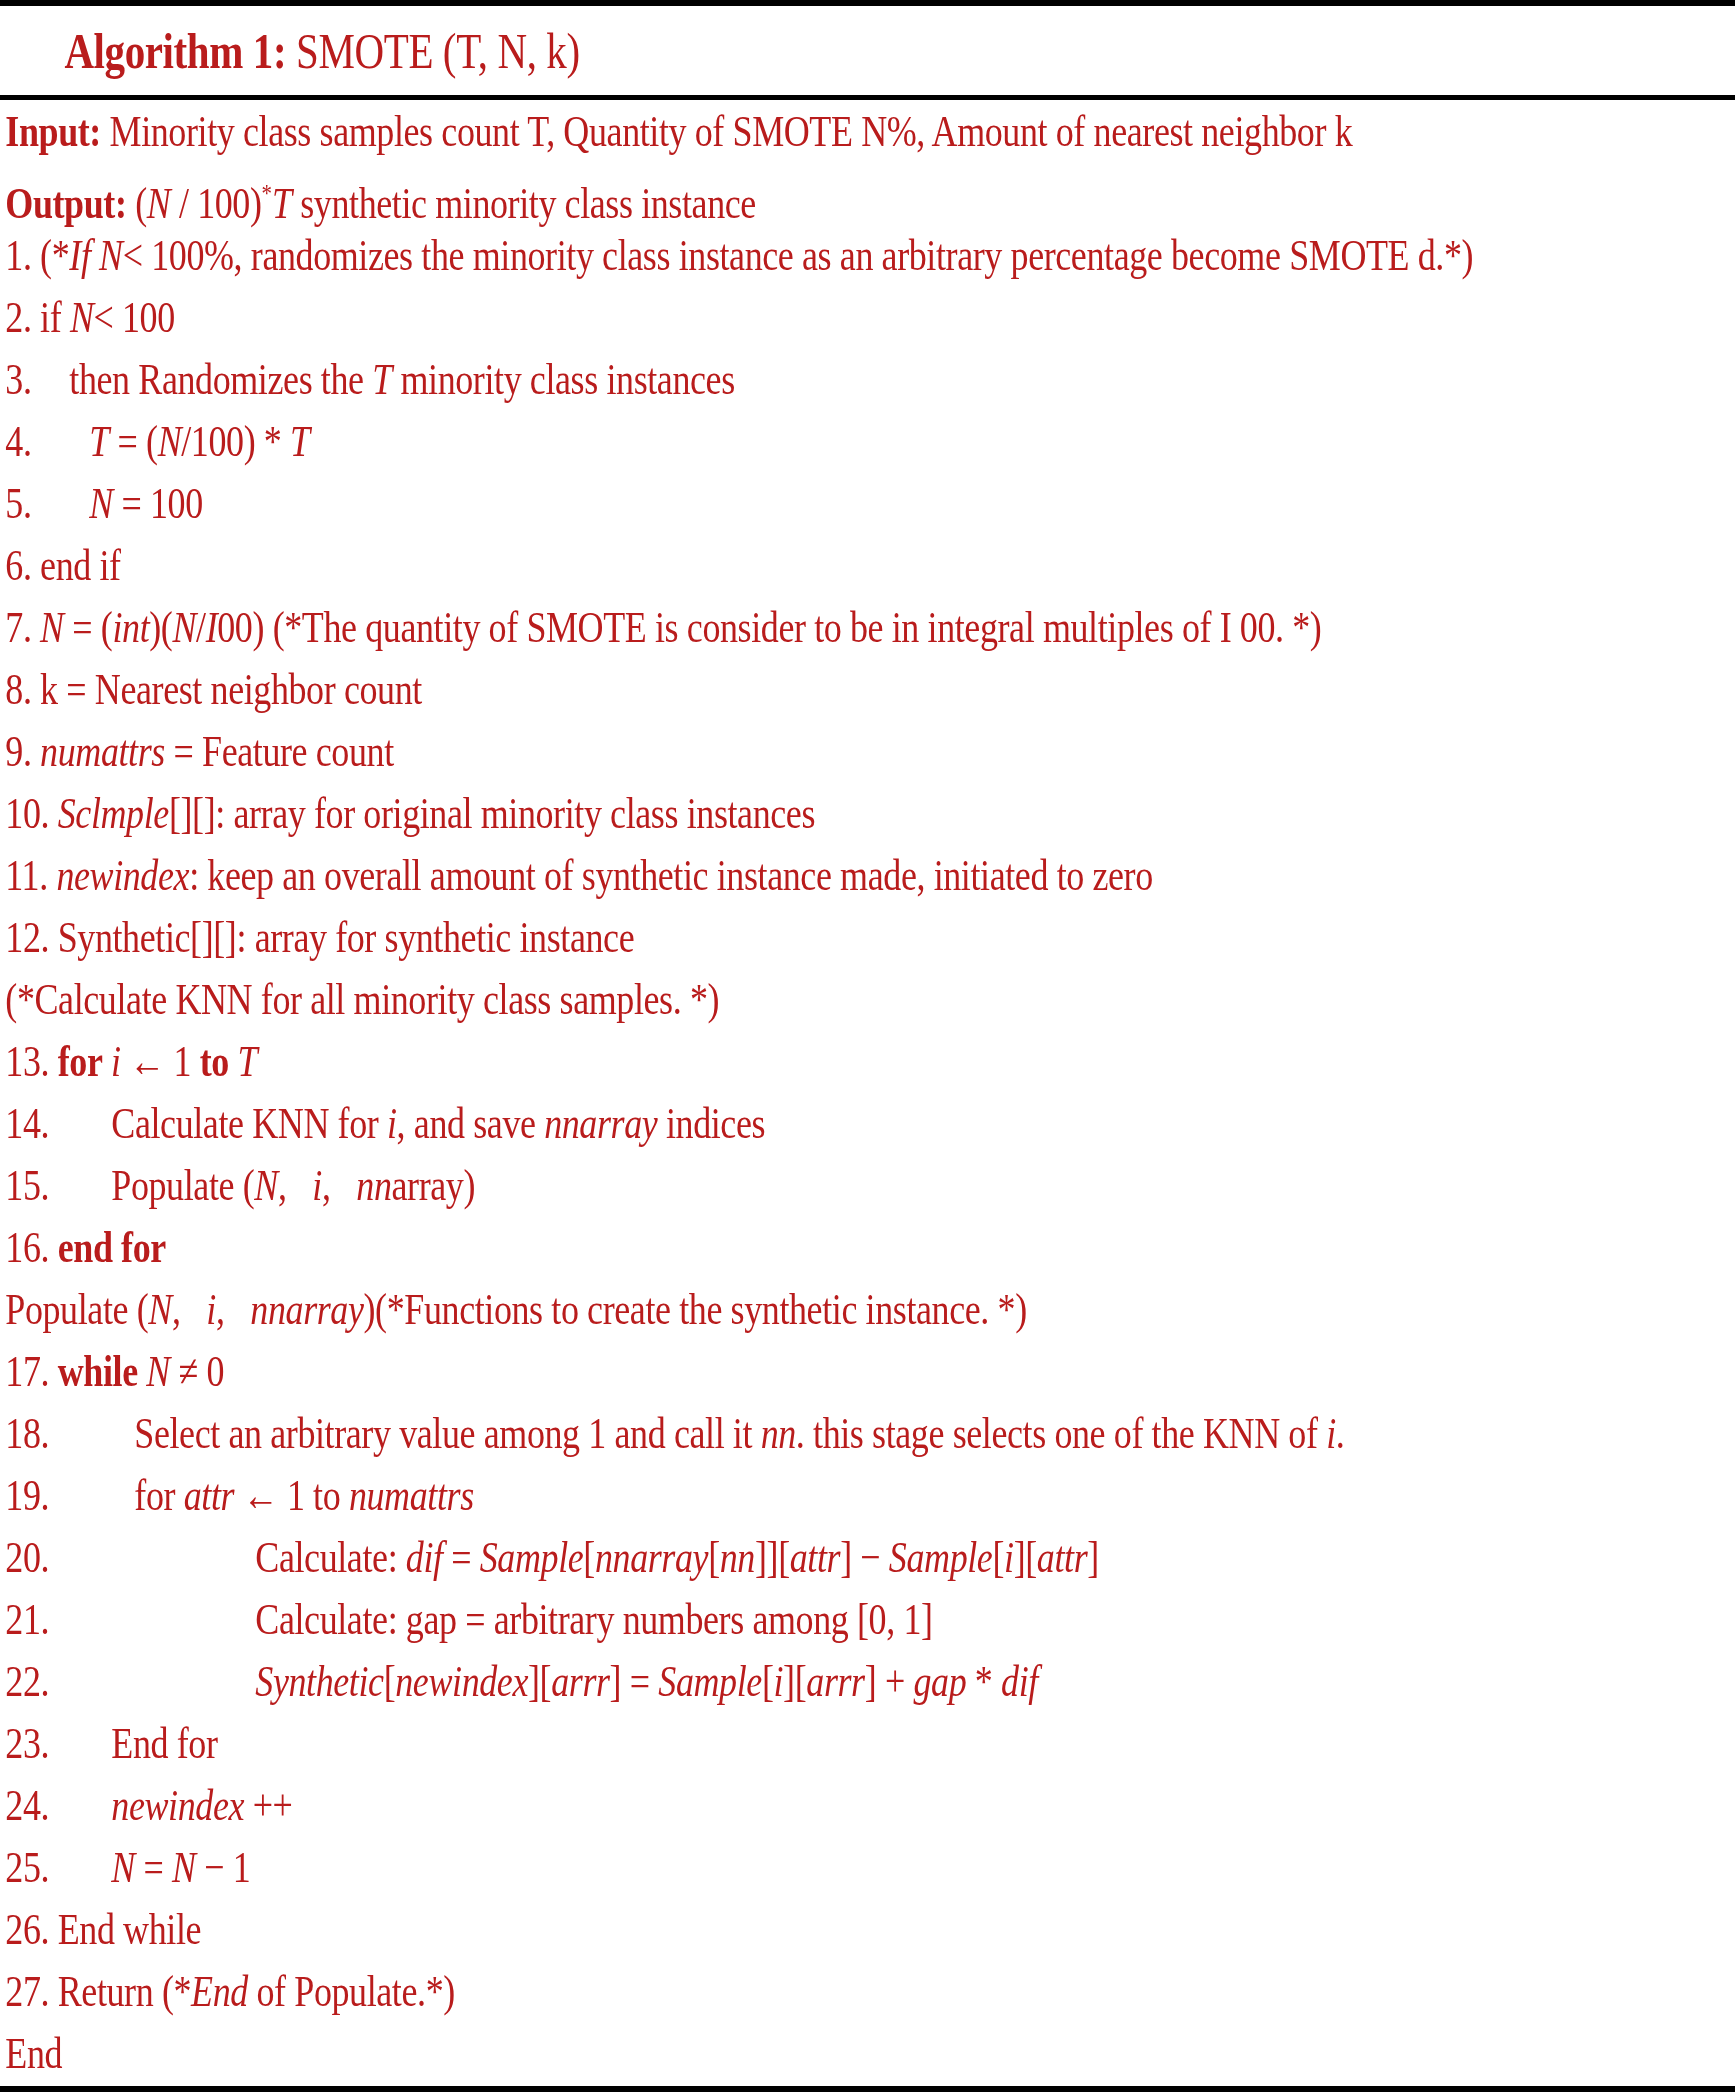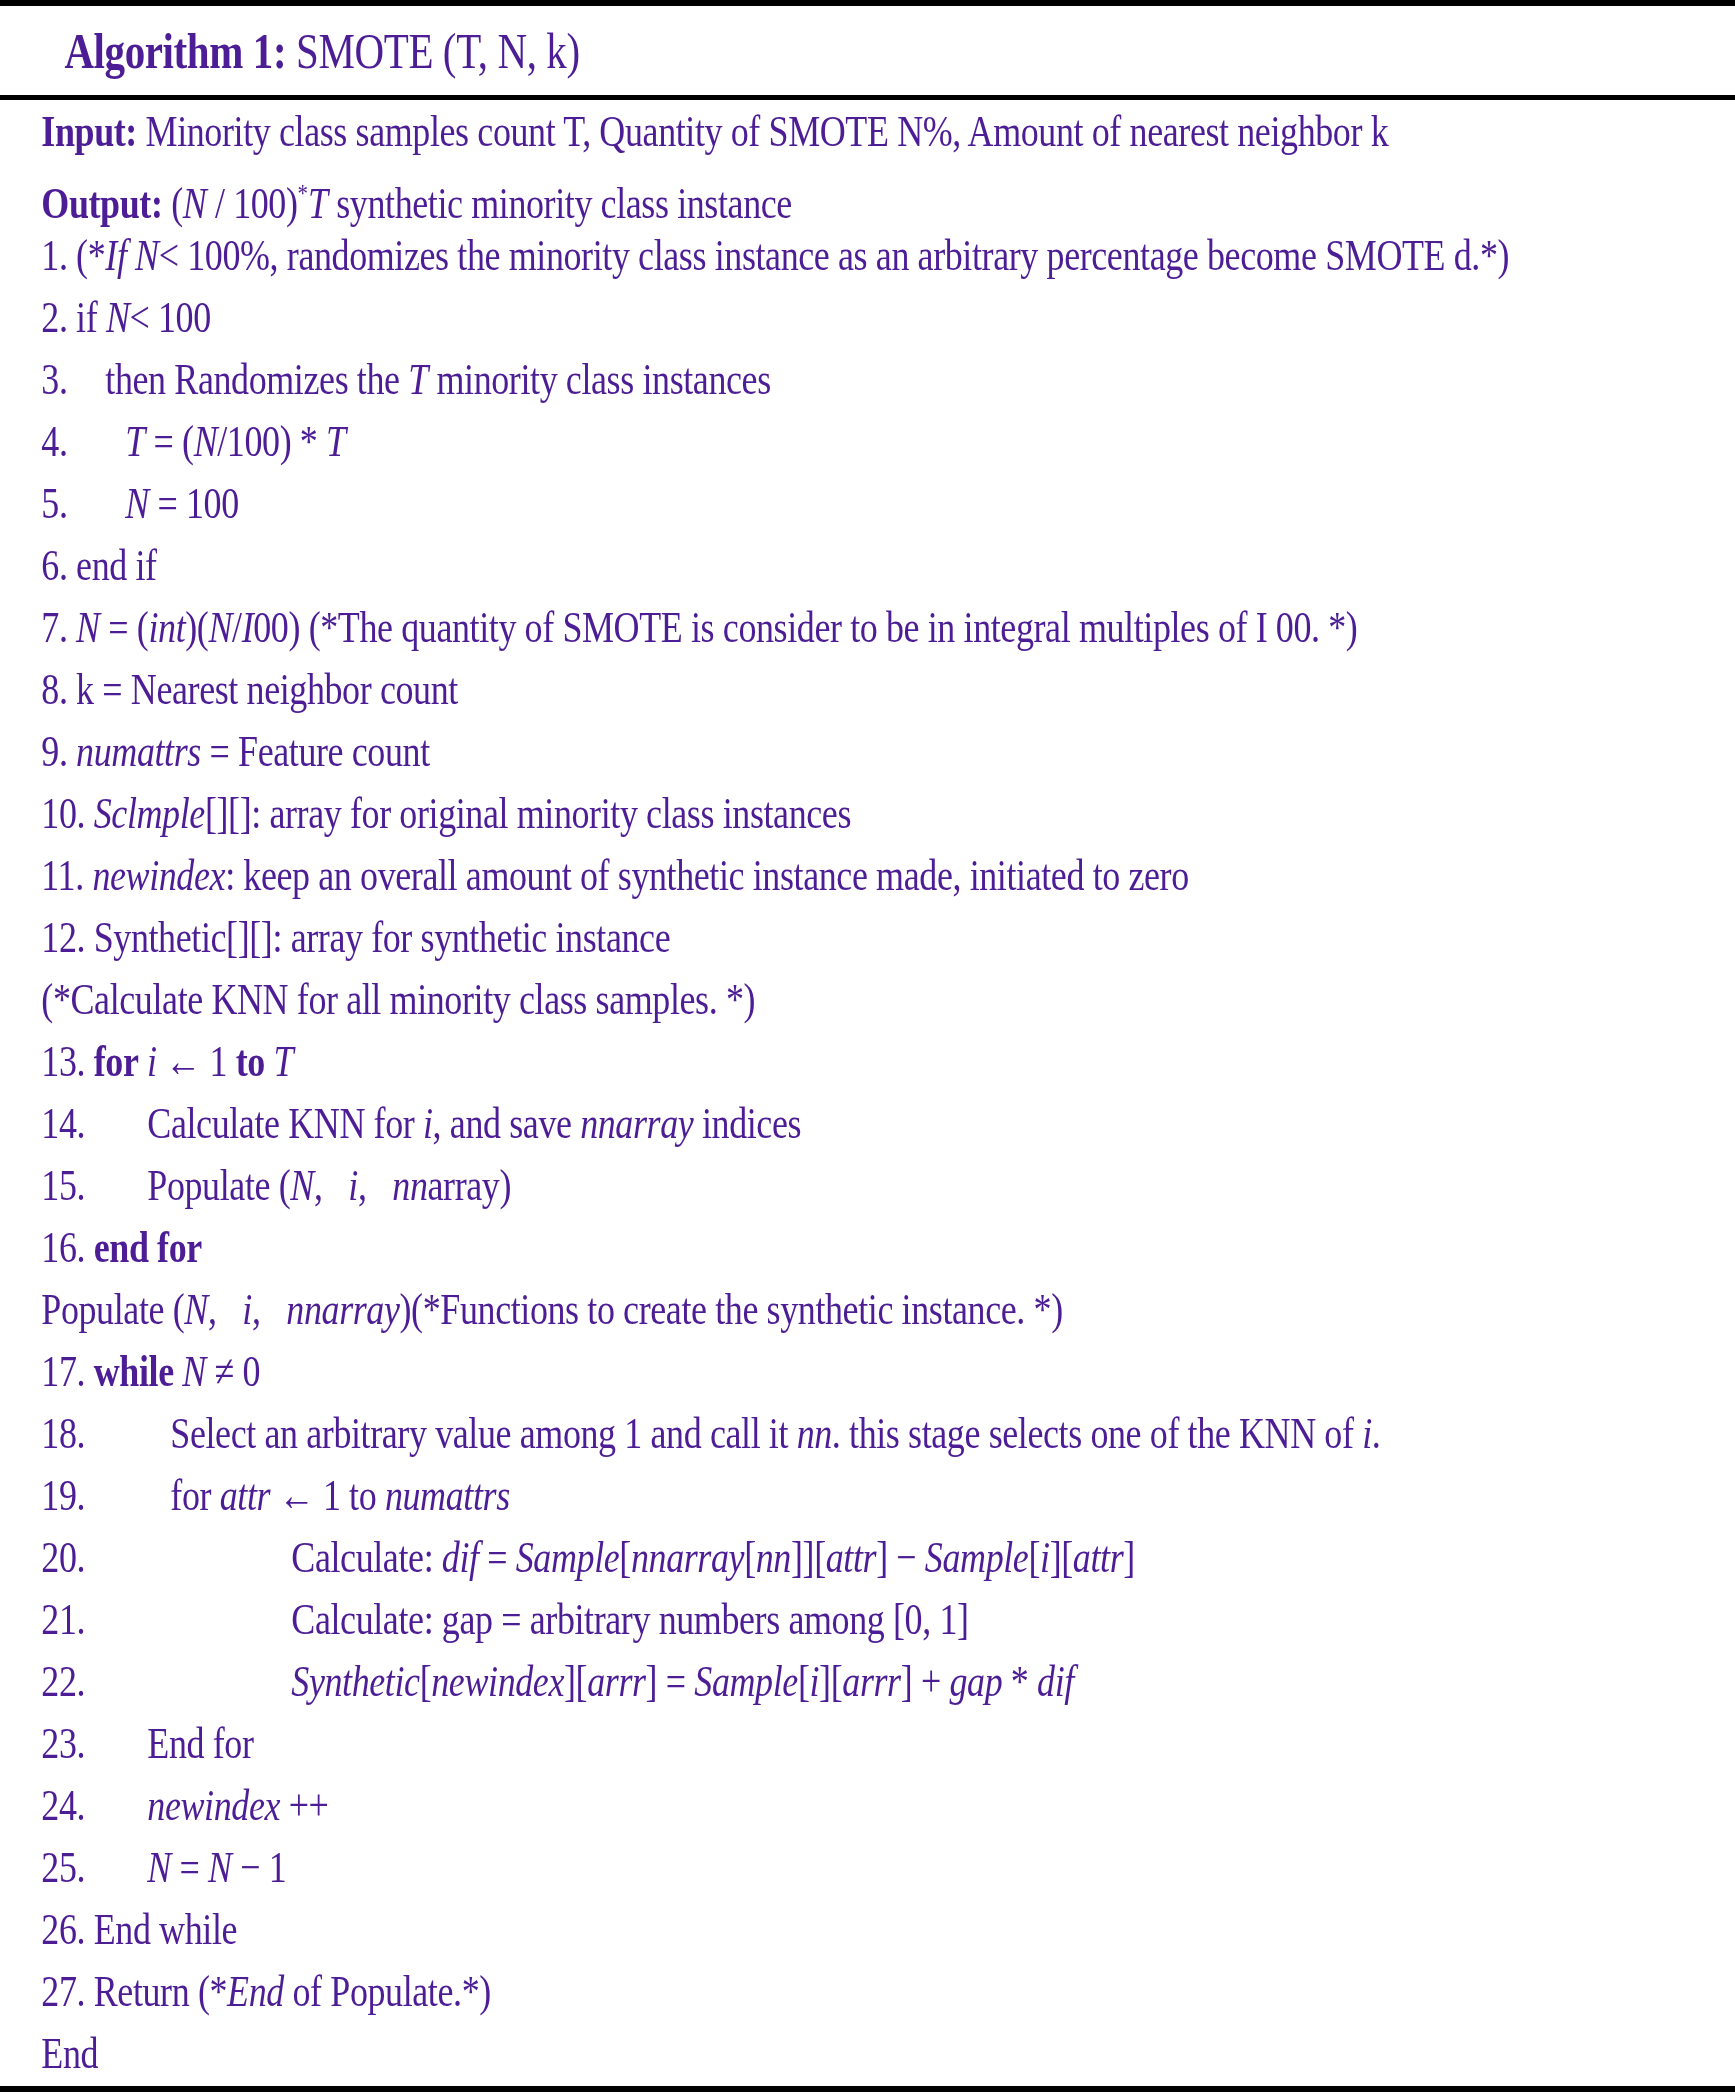--- a/index.html
+++ b/index.html
@@ -1,21 +1,21 @@
 <!DOCTYPE html>
 <html style="font-size:14px"><head>
 <meta charset="utf-8">
 <style>
   html, body { margin: 0; padding: 0; background: #ffffff; }
   .page {
     position: relative;
     width: 1735px;
     height: 2094px;
     background: #ffffff;
-    color: #4c1d95;
+    color: #b91c1c;
     font-family: "Liberation Serif", "DejaVu Serif", serif;
     overflow: hidden;
   }
   .rule {
     width: 100%;
     background: #000000;
   }
   .rule-top    { height: 6.2px; }
   .rule-mid    { height: 5.3px; }
   .rule-bottom { height: 6.2px; position: absolute; left: 0; bottom: 1.8px; }
@@ -30,21 +30,20 @@
     font-size: 41px;
     letter-spacing: -0.4px;
     transform: scaleY(1.22);
     transform-origin: left center;
     white-space: pre;
   }
   .caption .cap-bold { font-weight: bold; }
   .algo-lines {
     padding-left: 5.3px;
     padding-right: 21px;
-    margin-left: 36px;
   }
   .algo-line {
     position: relative;
     height: 62px;
     line-height: 62px;
     font-size: 36px;
     letter-spacing: -0.4px;
     white-space: pre;
     transform: scaleY(1.24);
     transform-origin: left center;

